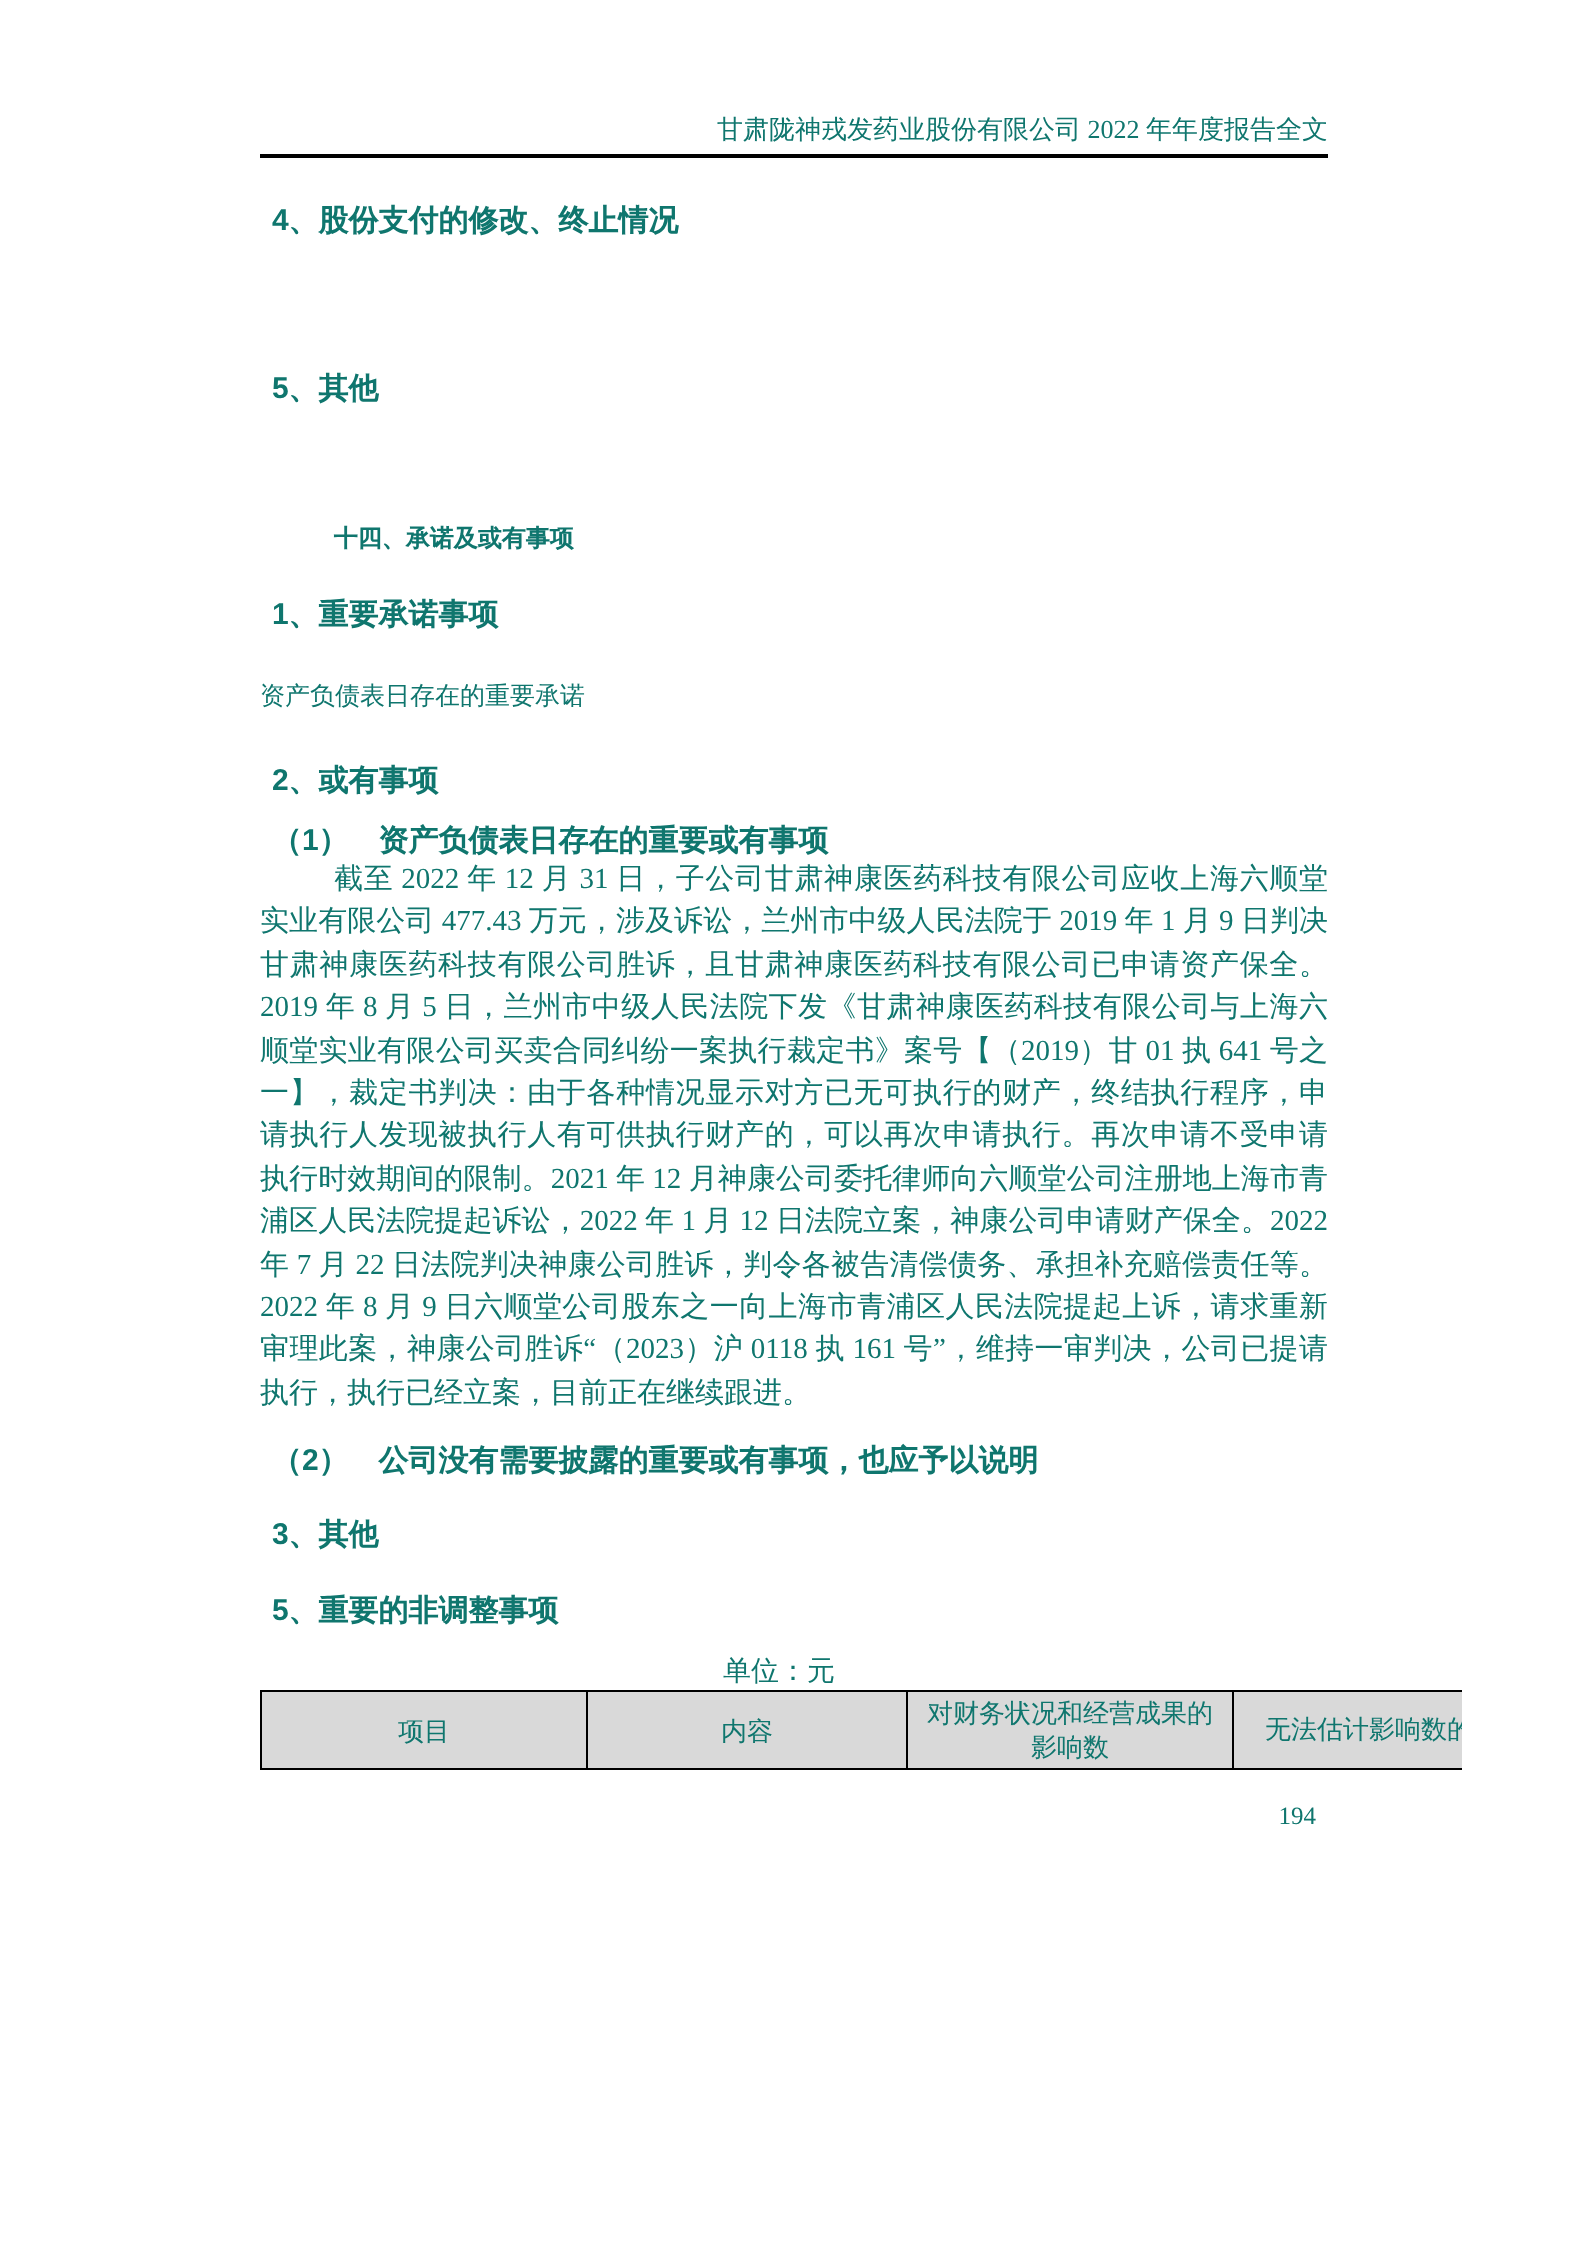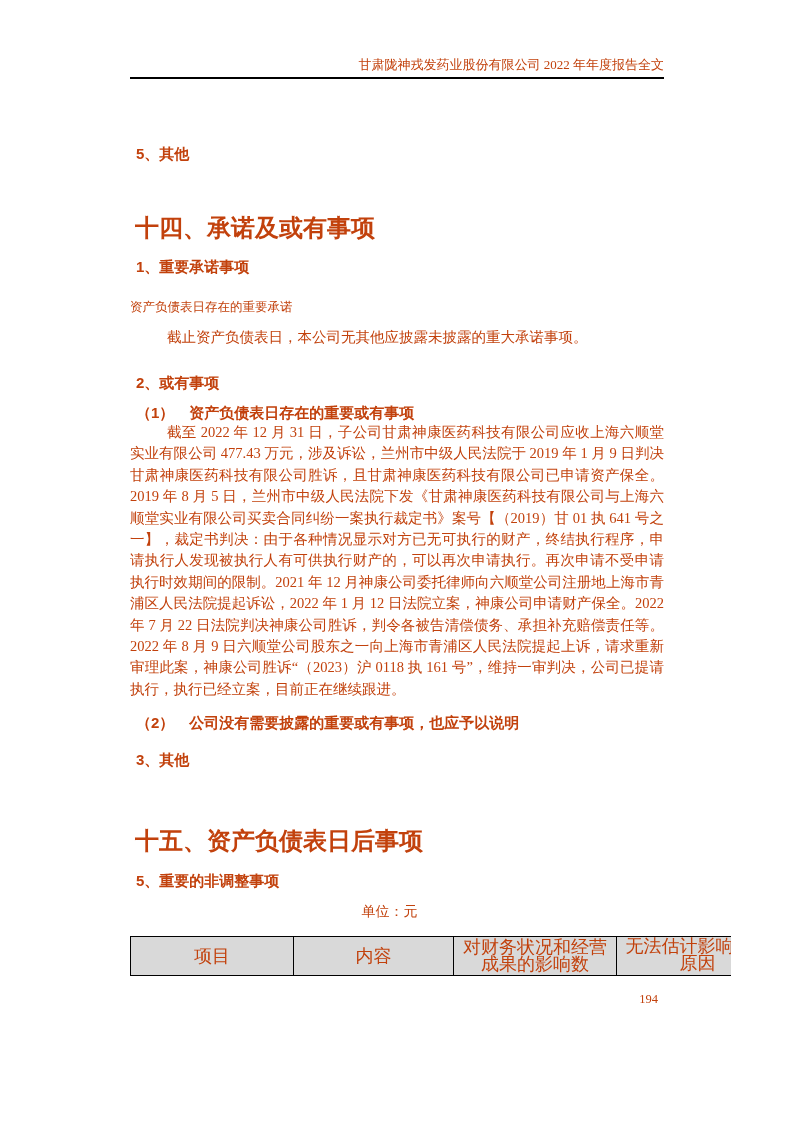--- a/index.html
+++ b/index.html
@@ -6,21 +6,21 @@
     margin: 0;
     padding: 0;
     background: #ffffff;
   }
   .page {
     position: relative;
     width: 669px;
     height: 1122px;
     margin: 0 auto;
     background: #ffffff;
-    color: #c2410c;
+    color: #0f766e;
     font-family: "Liberation Serif", "DejaVu Serif", serif;
     overflow: hidden;
   }
   .content {
     margin-left: 68px;
     margin-right: 67px; 
   }
   
   .doc-header {
     padding-top: 57px;
@@ -34,23 +34,24 @@
   .h-num {
     font-family: "Liberation Sans", "DejaVu Sans", sans-serif;
     font-weight: 700;
     font-size: 15px;
     line-height: 18px;
     padding-left: 6px;
   }
   .h-section {
     font-family: "Liberation Sans", "DejaVu Sans", sans-serif;
     font-weight: 700;
-    font-size: 24px;
+    font-size: 12px;
     line-height: 22px;
     padding-left: 5px;
+    margin-left: 32px;
   }
   .h-share { margin-top: 23px; }
   .h-other5 { margin-top: 66px; }
   .h-s14 { margin-top: 54px; }
   .h-s14-1 { margin-top: 19px; }
   .note {
     margin-top: 23px;
     font-size: 12.5px;
     line-height: 16px;
   }
@@ -74,25 +75,25 @@
   .h-s15 { margin-top: 61px; }
   .h-s15-1 { margin-top: 20px; }
   .unit-label {
     margin-top: 14px;
     text-align: center;
     padding-right: 15px;
     font-size: 14px;
     line-height: 16px;
   }
   table.sub-events {
-    margin-top: 16px;
+    margin-top: 0;
     border-collapse: collapse;
     width: 648px;
     table-layout: fixed;
-    font-size: 18px;
+    font-size: 13px;
     border: 1.5px solid #000000;
   }
   table.sub-events th {
     border: 1px solid #000000;
     font-weight: 400;
     height: 38px;
     text-align: center;
     vertical-align: middle;
     padding: 2px 8px;
     line-height: 17px;
@@ -113,43 +114,42 @@
 </head>
 <body>
 
 <div class="page">
   <div class="content">
 
     <div class="doc-header">
       <span>甘肃陇神戎发药业股份有限公司 2022 年年度报告全文</span>
     </div>
 
+    <div class="h-num h-share">4、股份支付的修改、终止情况</div>
 
     <div class="h-num h-other5">5、其他</div>
 
     <div class="h-section h-s14">十四、承诺及或有事项</div>
 
     <div class="h-num h-s14-1">1、重要承诺事项</div>
 
     <div class="note">资产负债表日存在的重要承诺</div>
 
-    <div class="para-indent">截止资产负债表日，本公司无其他应披露未披露的重大承诺事项。</div>
 
     <div class="h-num h-s14-2">2、或有事项</div>
 
     <div class="h-num h-s14-2-1">（1）　资产负债表日存在的重要或有事项</div>
 
     <div class="para-long">截至 2022 年 12 月 31 日，子公司甘肃神康医药科技有限公司应收上海六顺堂实业有限公司 477.43 万元，涉及诉讼，兰州市中级人民法院于 2019 年 1 月 9 日判决甘肃神康医药科技有限公司胜诉，且甘肃神康医药科技有限公司已申请资产保全。2019 年 8 月 5 日，兰州市中级人民法院下发《甘肃神康医药科技有限公司与上海六顺堂实业有限公司买卖合同纠纷一案执行裁定书》案号【（2019）甘 01 执 641 号之一】，裁定书判决：由于各种情况显示对方已无可执行的财产，终结执行程序，申请执行人发现被执行人有可供执行财产的，可以再次申请执行。再次申请不受申请执行时效期间的限制。2021 年 12 月神康公司委托律师向六顺堂公司注册地上海市青浦区人民法院提起诉讼，2022 年 1 月 12 日法院立案，神康公司申请财产保全。2022 年 7 月 22 日法院判决神康公司胜诉，判令各被告清偿债务、承担补充赔偿责任等。2022 年 8 月 9 日六顺堂公司股东之一向上海市青浦区人民法院提起上诉，请求重新审理此案，神康公司胜诉“（2023）沪 0118 执 161 号”，维持一审判决，公司已提请执行，执行已经立案，目前正在继续跟进。</div>
 
     <div class="h-num h-s14-2-2">（2）　公司没有需要披露的重要或有事项，也应予以说明</div>
 
 
     <div class="h-num h-s14-3">3、其他</div>
 
-    <div class="h-section h-s15">十五、资产负债表日后事项</div>
 
     <div class="h-num h-s15-1">5、重要的非调整事项</div>
 
     <div class="unit-label">单位：元</div>
 
     <table class="sub-events">
       <colgroup>
         <col class="c1">
           <col class="c2">
           <col class="c3">

